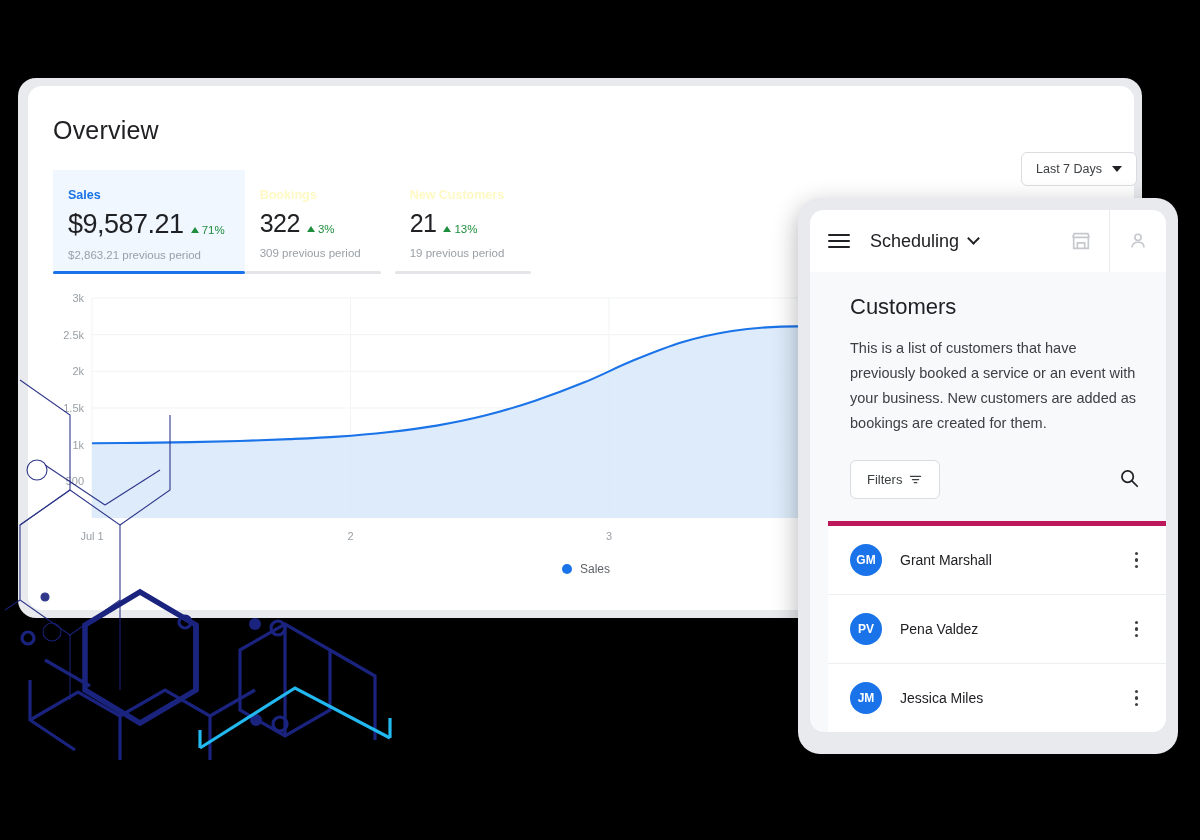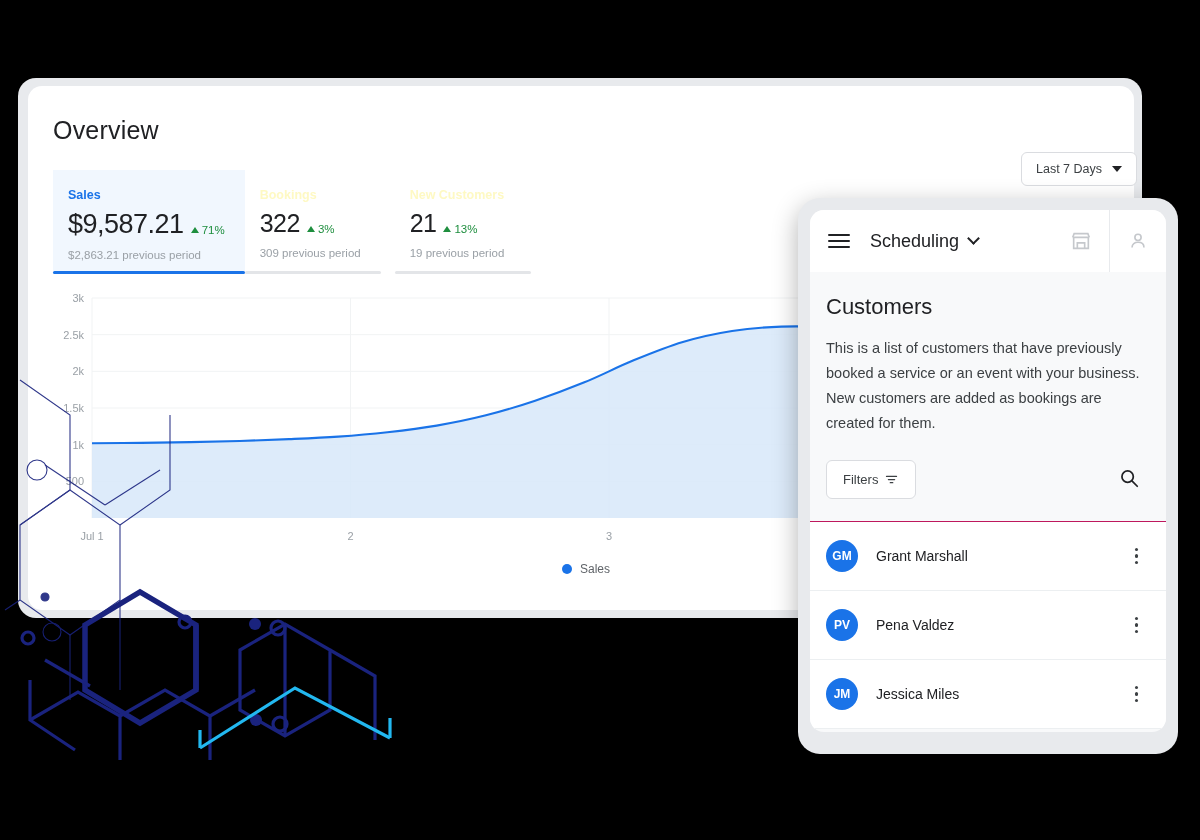--- a/index.html
+++ b/index.html
@@ -117,36 +117,36 @@
     border-right: 2px solid #202124; border-bottom: 2px solid #202124;
     transform: rotate(45deg); margin-top: -5px;
   }
   #top-actions { margin-left: auto; display: flex; align-items: center; height: 62px; }
   .top-icon-btn {
     width: 56px; height: 62px;
     display: flex; align-items: center; justify-content: center;
   }
   #top-actions .divider { width: 1px; height: 62px; background: #e8eaed; }
 
-  #phone-body { padding: 22px 22px 0 16px; }
+  #phone-body { padding: 22px 22px 0 40px; }
   #panel-title { font-size: 22px; color: #202124; }
   #panel-desc { margin-top: 16px; font-size: 14.5px; line-height: 25px; color: #3c4043; }
 
   #filter-row { margin-top: 24px; display: flex; align-items: center; }
   #filters-btn {
     display: flex; align-items: center; gap: 6px;
     padding: 11px 16px; border: 1px solid #dadce0; border-radius: 6px;
     background: #fff; font-size: 13px; color: #3c4043;
   }
   #search-btn { margin-left: auto; padding-right: 4px; }
 
   #customer-list {
     margin: 22px -22px 0 -22px;
     background: #fff;
-    border-top: 1px solid #be185d;
+    border-top: 5px solid #be185d;
   }
   .cust-row {
     display: flex; align-items: center;
     padding: 16px 22px; height: 69px;
     border-bottom: 1px solid #eceff1;
   }
   .avatar {
     width: 32px; height: 32px; border-radius: 50%;
     background: #1a73e8; color: #fff;
     font-size: 12px; font-weight: bold;

